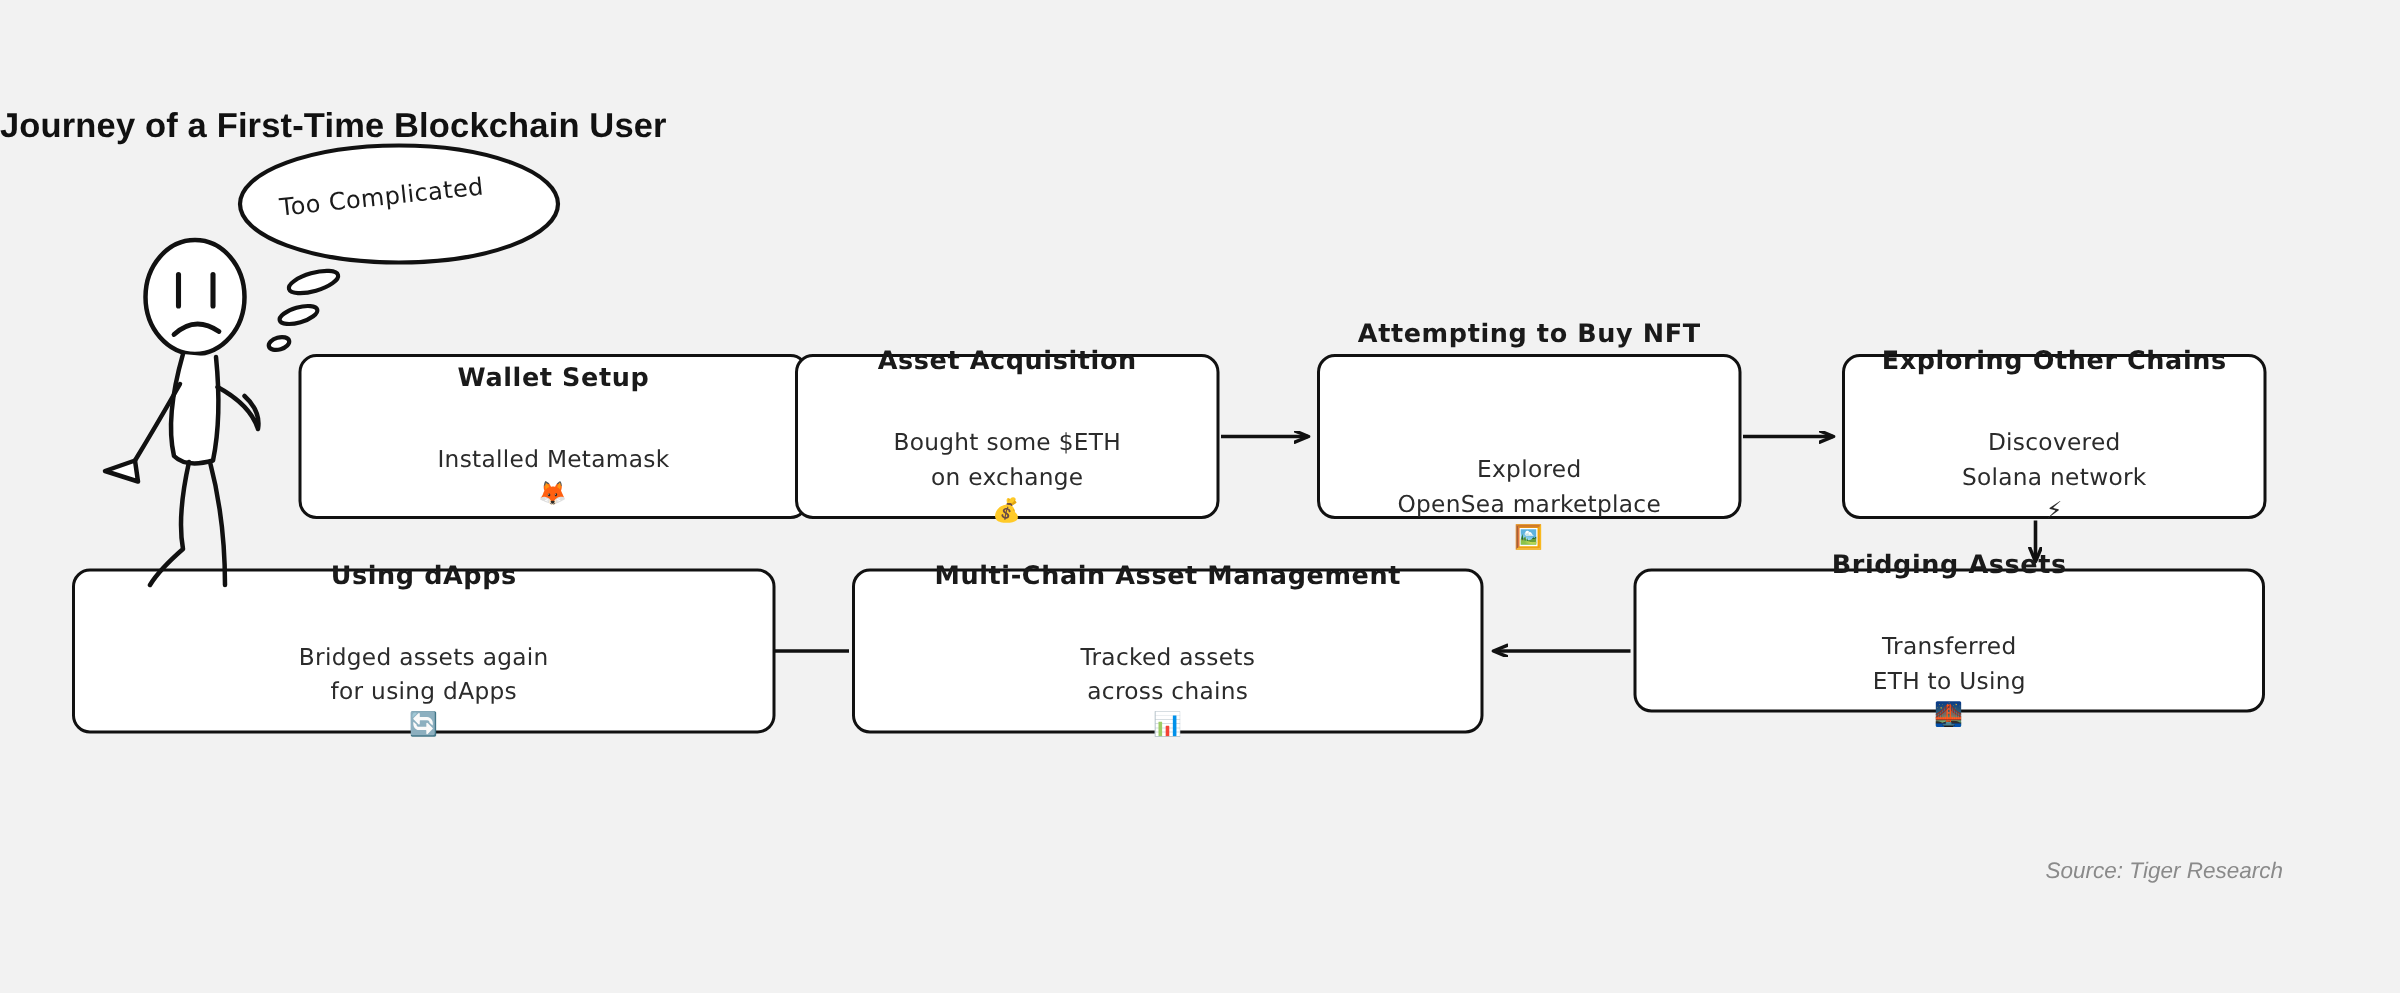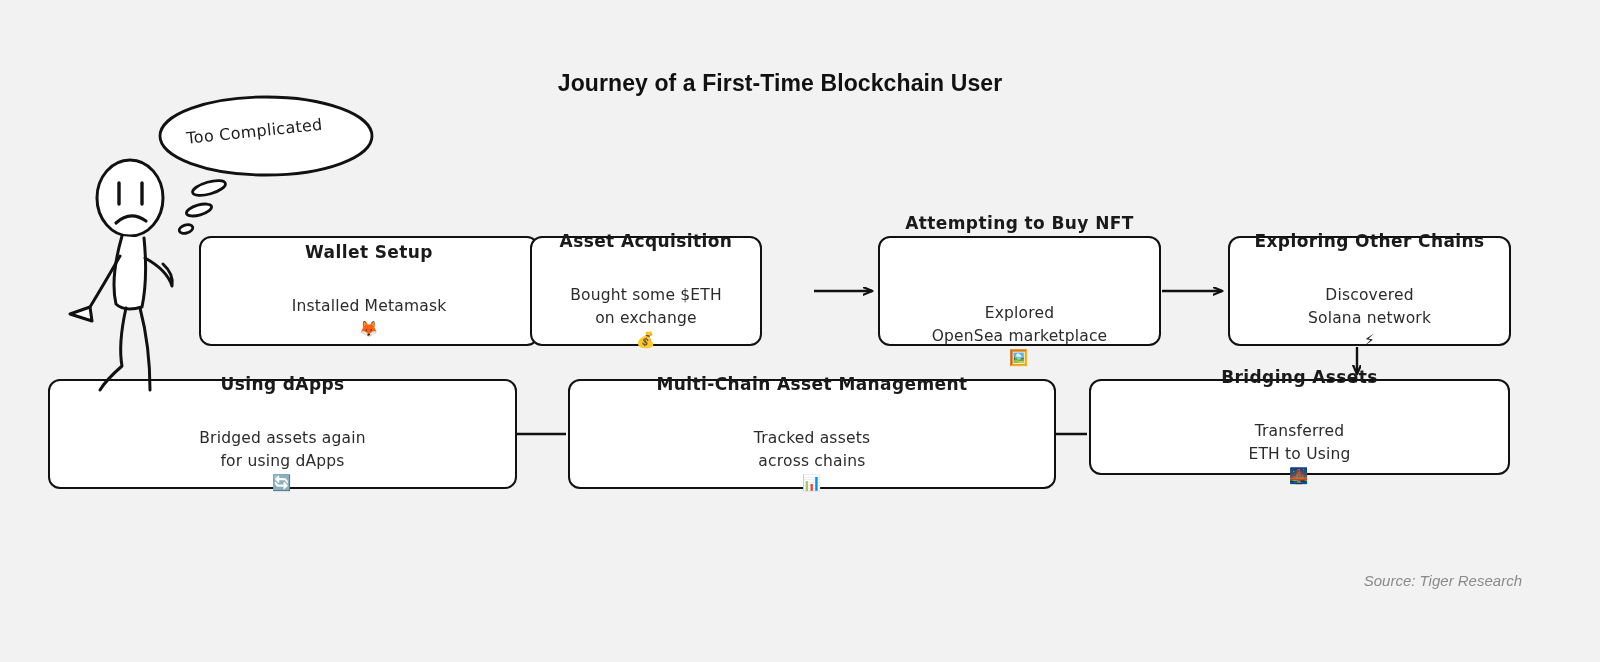--- a/index.html
+++ b/index.html
@@ -9,21 +9,20 @@
     font-family:"DejaVu Sans","Liberation Sans",sans-serif;
     overflow:hidden;
     position:relative;
   }
   #stage{position:absolute;left:0;top:0;width:1600px;height:662px;}
 
   
   .title{
     position:absolute;
     left:0;top:70px;width:1560px;
-    text-align:center;
     font-size:23px;
     font-weight:bold;
     color:#111;
     letter-spacing:.1px;
     font-family:"Liberation Sans",sans-serif;
   }
 
   
   .node{
     position:absolute;
@@ -50,26 +49,26 @@
     font-size:15.5px;
     color:#2b2b2b;
     line-height:1.45;
     letter-spacing:.2px;
     white-space:pre-line;
   }
   .emoji{font-family:"DejaVu Sans",sans-serif;}
 
   
   #node-wallet      {left:180px; top:236px; width:340px; height:110px;margin-left:19px;}
-  #node-asset       {left:530px; top:236px; width:232px; height:110px;}
+  #node-asset       {left:530px; top:236px; width:283px; height:110px;}
   #node-nft         {left:878px; top:236px; width:283px; height:110px;gap:36px;}
   #node-chains      {left:1228px;top:236px; width:283px; height:110px;}
   
   #node-dapps       {left:48px;  top:379px; width:469px; height:110px;}
-  #node-multichain  {left:568px; top:379px; width:488px; height:110px;}
+  #node-multichain  {left:568px; top:379px; width:421px; height:110px;}
   #node-bridging    {left:1089px;top:379px; width:421px; height:96px;}
 
   
   #arrows{position:absolute;left:0;top:0;width:1600px;height:662px;pointer-events:none;}
 
   
   #doodle{position:absolute;left:60px;top:88px;width:360px;height:310px;}
 
   .bubble-text{
     position:absolute;

